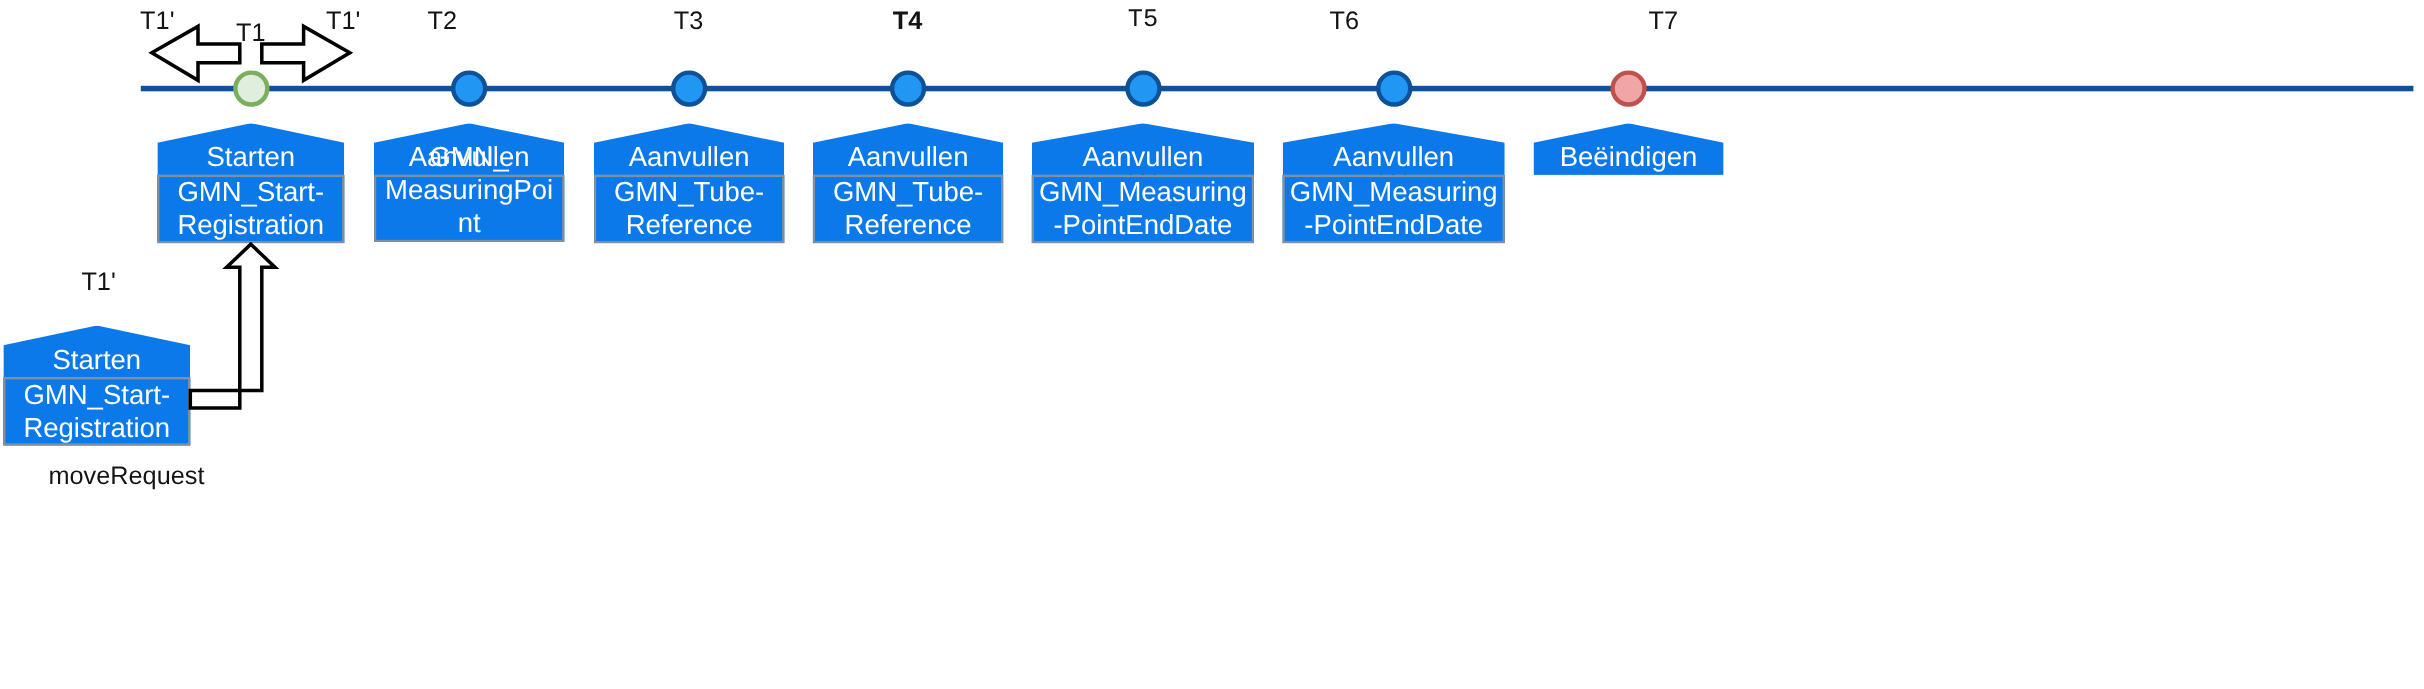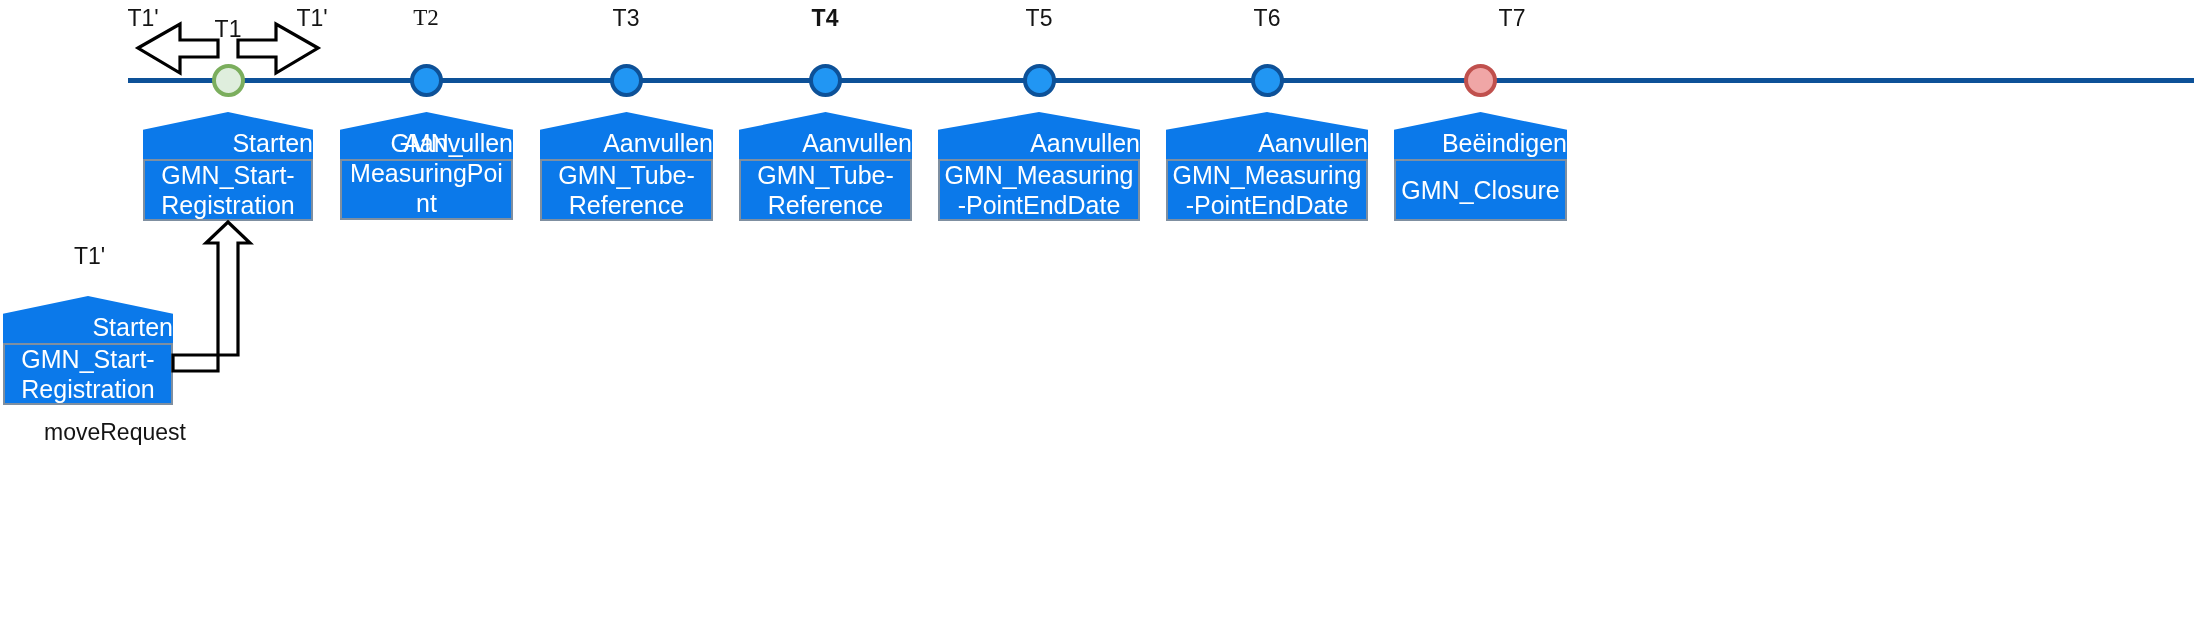--- a/index.html
+++ b/index.html
@@ -47,21 +47,21 @@
   .card{
     position:absolute;
   }
   .card .hood{
     position:relative;
     width:100%;
     background:#0b79ea;
     clip-path:polygon(0% 100%, 0% 38%, 50% 0%, 100% 38%, 100% 100%);
     display:flex;
     align-items:flex-end;
-    justify-content:flex-end;
+    justify-content:center;
     box-sizing:border-box;
   }
   .card .hood-text{
     color:#ffffff;
     font-size:25px;
     line-height:26px;
     padding-bottom:3px;
     text-align:center;
     white-space:nowrap;
   }
@@ -105,25 +105,25 @@
     height:626px;
     pointer-events:none;
   }
 </style>
 </head>
 <body>
 
 <div id="stage">
 
   <div class="tick-label" style="left:228px; top:16px;">T1</div>
-  <div class="tick-label" style="left:426px; top:5px;font-family:Liberation Serif, serif;">T2</div>
+  <div class="tick-label" style="left:402px; top:5px;">T2</div>
   <div class="tick-label" style="left:626px; top:5px;">T3</div>
   <div class="tick-label" style="left:825px; top:5px;font-weight:bold;">T4</div>
-  <div class="tick-label" style="left:1039px; top:5px;">T5</div>
-  <div class="tick-label" style="left:1267px; top:5px;">T6</div>
+  <div class="tick-label" style="left:1039px; top:5px;font-family:Liberation Mono, monospace;">T5</div>
+  <div class="tick-label" style="left:1222px; top:5px;">T6</div>
   <div class="tick-label" style="left:1512px; top:5px;">T7</div>
 
   <div class="tick-label" style="left:143px; top:5px;">T1'</div>
   <div class="tick-label" style="left:312px; top:5px;">T1'</div>
 
   <div class="axis-line" style="left:128px; top:78px; width:2066px;"></div>
 
   <div class="node green" style="left:212px; top:64px; width:33px; height:33px;"></div>
   <div class="node blue" style="left:410px; top:64px; width:33px; height:33px;"></div>
   <div class="node blue" style="left:610px; top:64px; width:33px; height:33px;"></div>
@@ -185,23 +185,20 @@
     </div>
     <div class="body" style="height:62px;">
       <div class="body-text">GMN_Measuring-PointEndDate</div>
     </div>
   </div>
 
   <div class="card" style="left:1394px; top:112px; width:173px;">
     <div class="hood" style="height:47px;">
       <div class="hood-text">Beëindigen</div>
     </div>
-    <div class="body" style="height:62px;">
-      <div class="body-text">GMN_Closure</div>
-    </div>
   </div>
 
   <div class="plain-label" style="left:74px; top:243px;">T1'</div>
 
   <div class="card" style="left:3px; top:296px; width:170px;">
     <div class="hood" style="height:47px;">
       <div class="hood-text">Starten</div>
     </div>
     <div class="body" style="height:62px;">
       <div class="body-text">GMN_Start-Registration</div>

